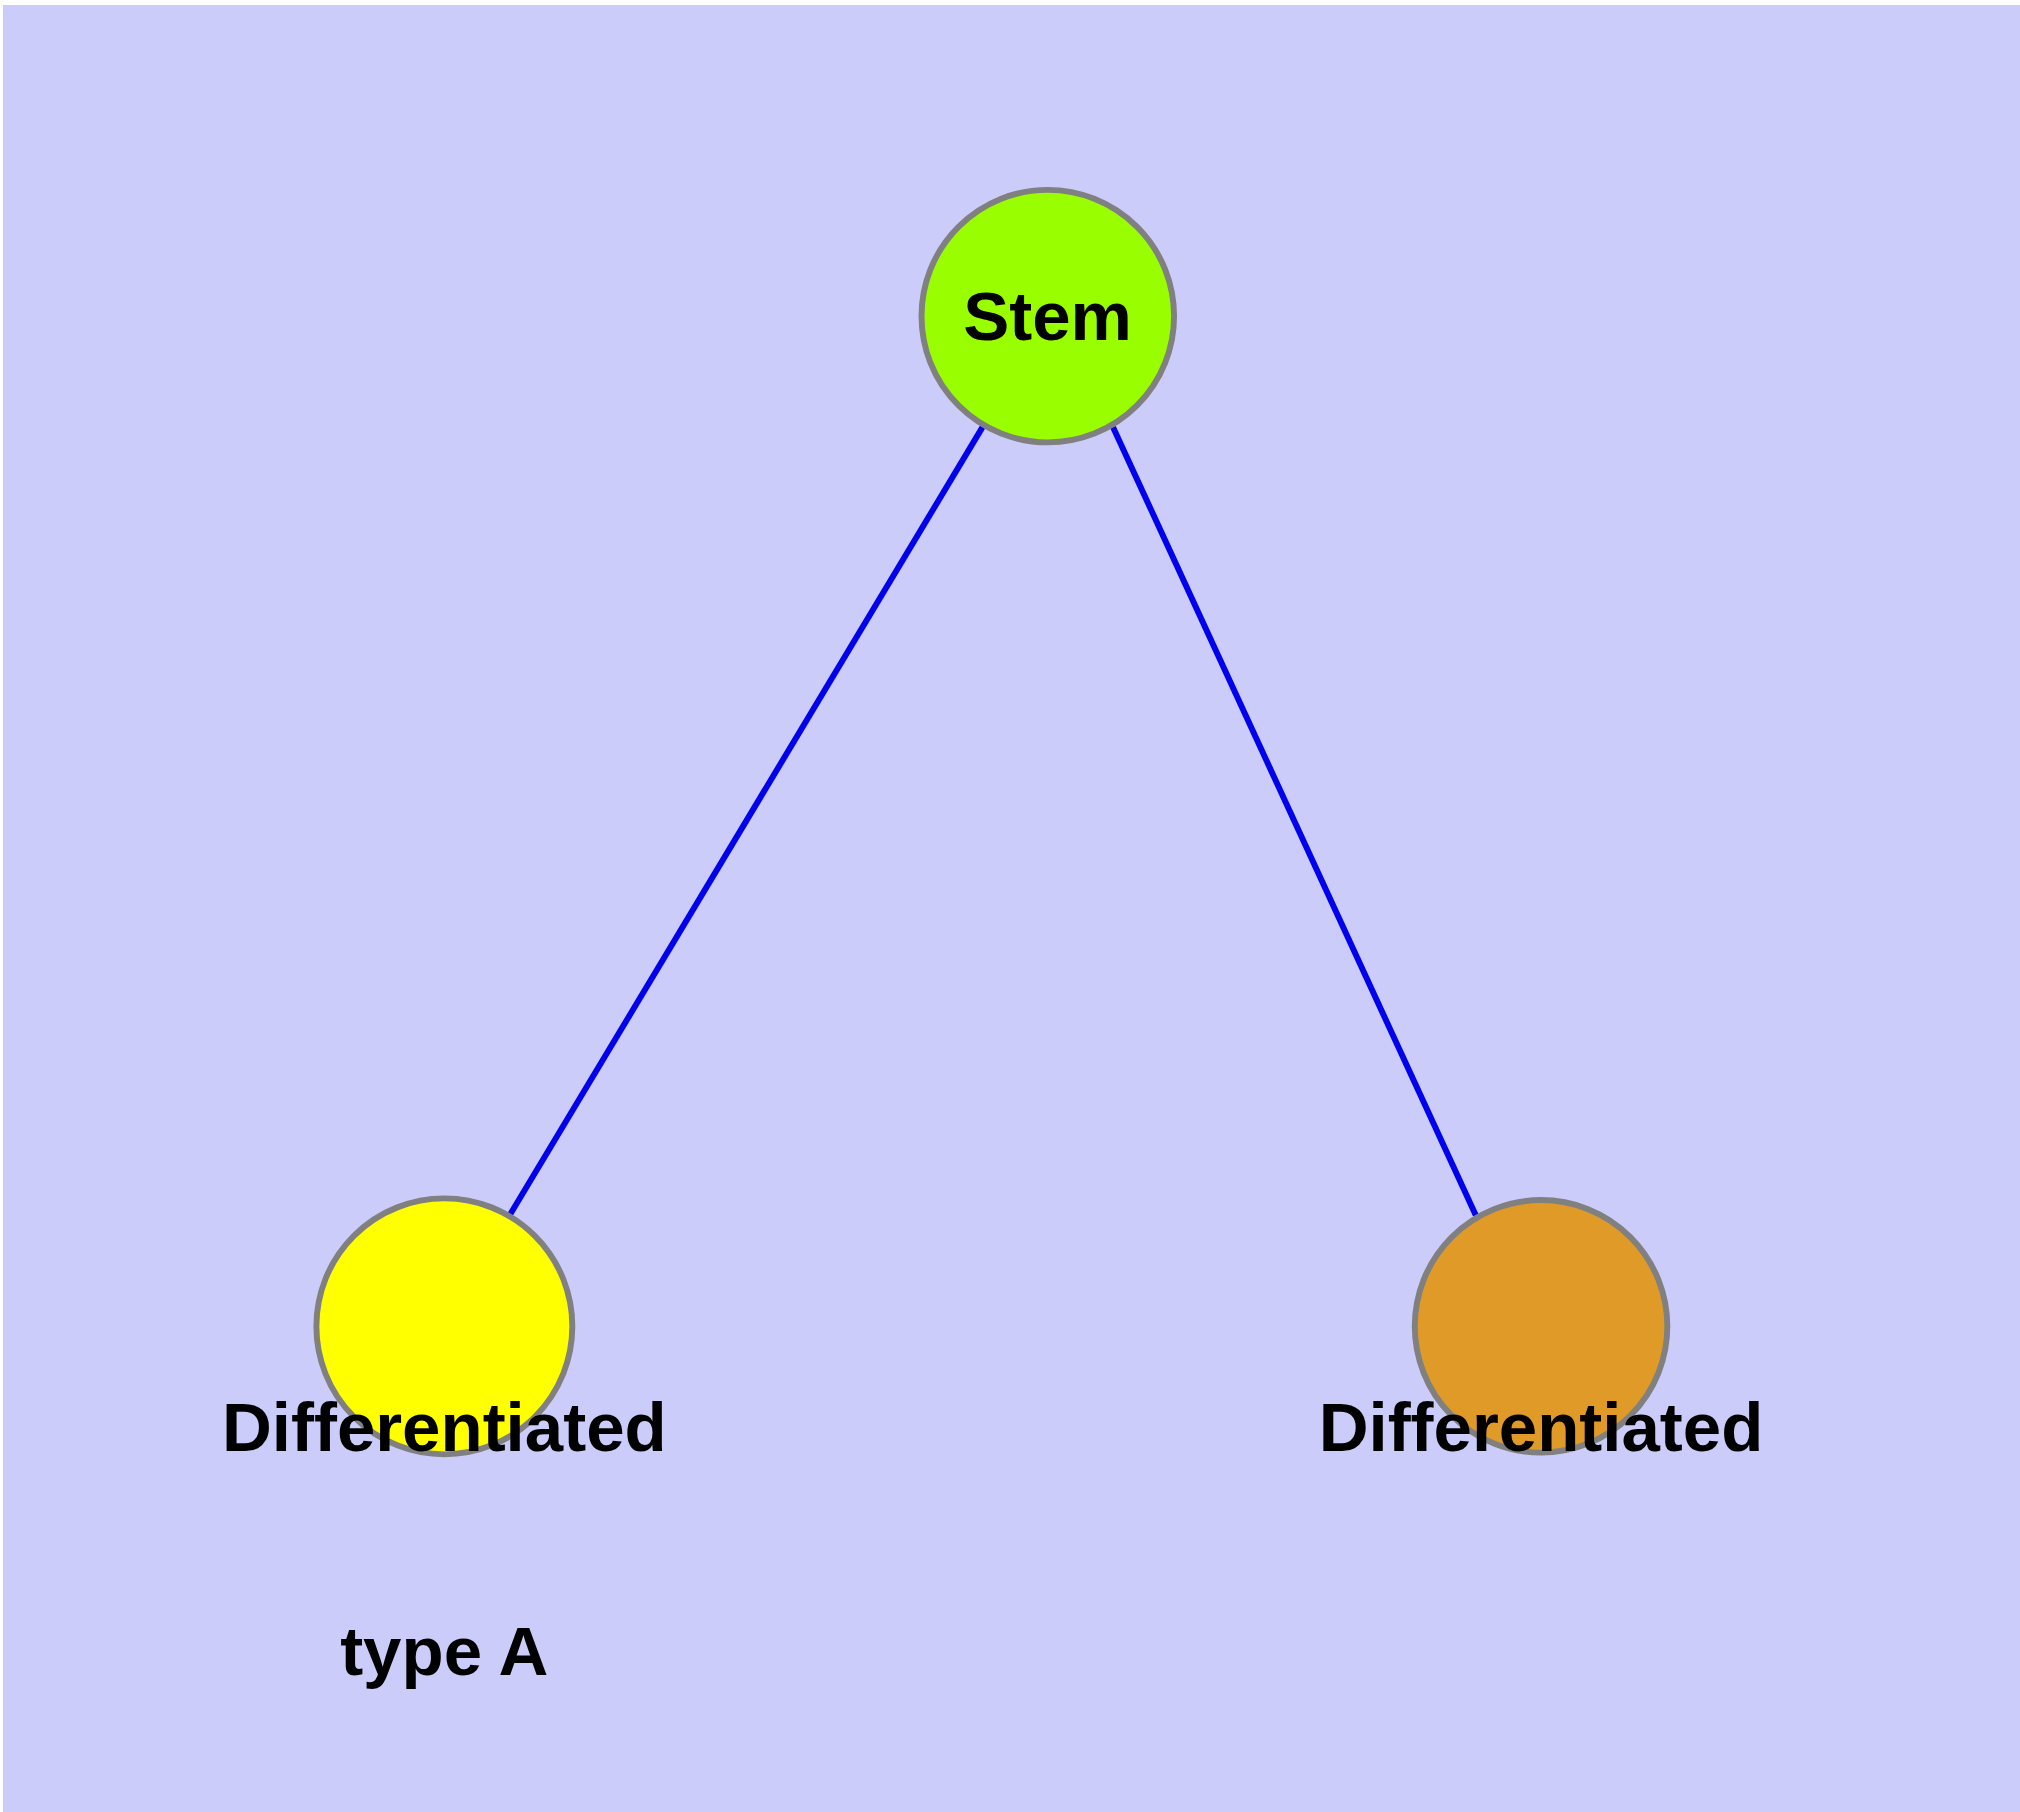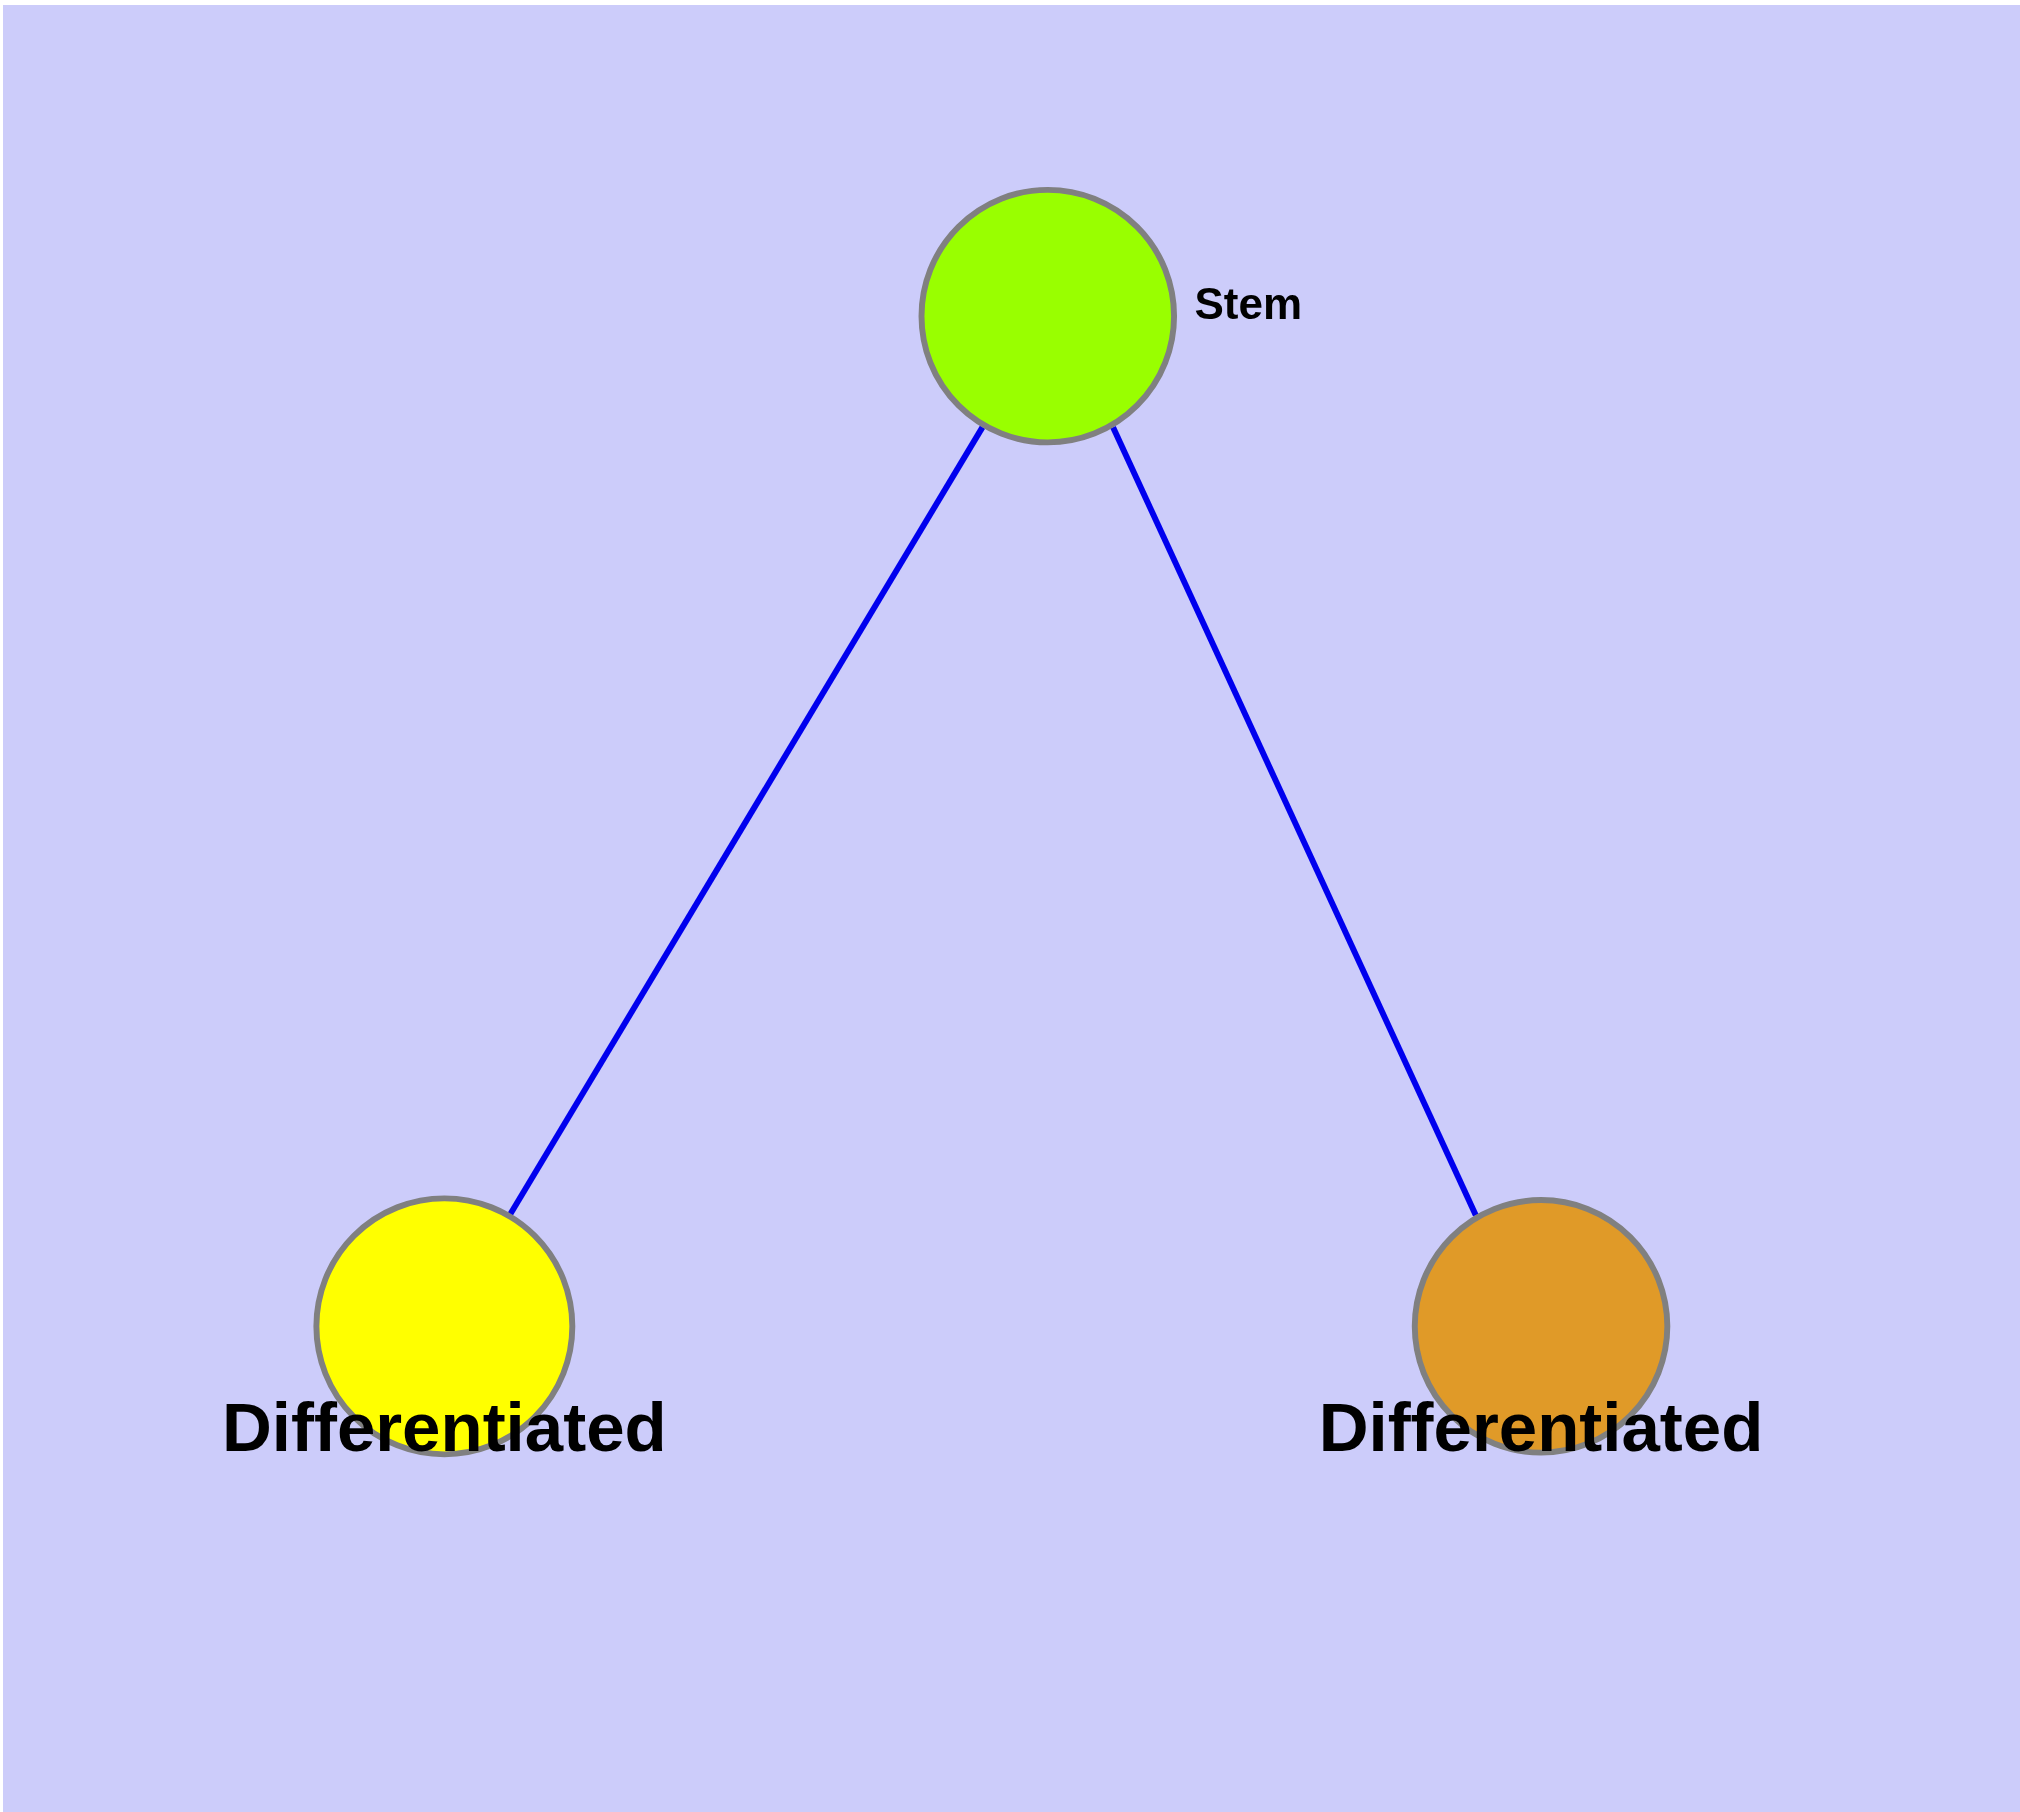--- a/index.html
+++ b/index.html
@@ -35,22 +35,21 @@
     position: absolute;
     text-align: center;
     font-weight: bold;
     color: #000000;
     white-space: pre;
     line-height: 1.08;
     pointer-events: none;
     -webkit-font-smoothing: antialiased;
   }
   .node-label.root {
-    font-size: 44px;
-    text-align: right;
+    font-size: 69px;
   }
   .node-label.leaf {
     font-size: 69px;
   }
 </style>
 </head>
 <body>
 
 <div id="canvas">
 
@@ -65,20 +64,21 @@
       <circle cx="1236" cy="373" r="149" fill="#99ff00" stroke="#808080" stroke-width="7"></circle>
       <circle cx="524" cy="1565" r="151" fill="#ffff00" stroke="#808080" stroke-width="7"></circle>
       <circle cx="1818" cy="1565" r="149" fill="#e09a28" stroke="#808080" stroke-width="7"></circle>
     </g>
   </svg>
 
   <div class="node-label root" style="left:793px; top:280px; width:509px;">Stem</div>
 
   <div class="node-label leaf" style="left:20.3px; top:1242px; width:848px;">
     <div>Differentiated</div>
+    <div>type A</div>
   </div>
 
   <div class="node-label leaf" style="left:1117px; top:1242px; width:848px;">
     <div>Differentiated</div>
   </div>
 
 </div>
 
 
 </body></html>

